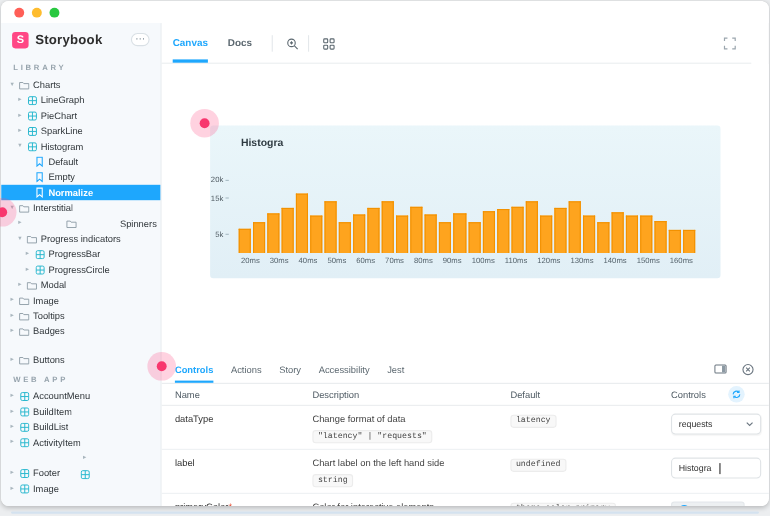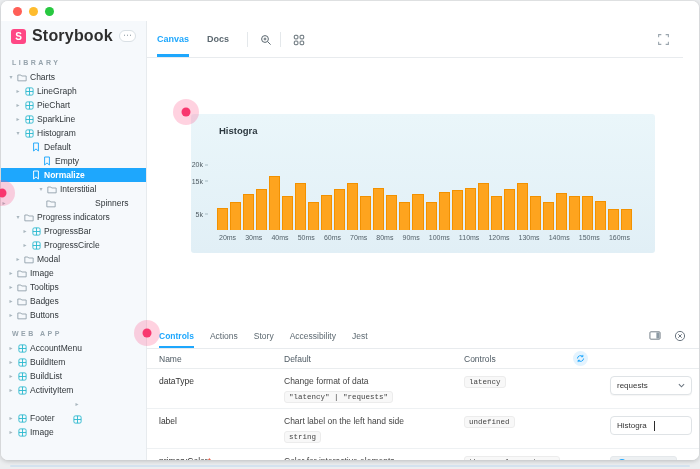--- a/index.html
+++ b/index.html
@@ -20,21 +20,21 @@
   .bottom-edge { position:absolute; left:10px; right:10px; bottom:2px; height:2px; background:#D4E2EF; border-radius:1px; }
 
   
   .titlebar { position:absolute; top:0; left:0; right:0; height:20px; background:#fff; display:flex; align-items:center; padding-left:12px; gap:7px; }
   .tl-dot { width:9px; height:9px; border-radius:50%; }
 
   
   .sidebar { position:absolute; top:20px; left:0; width:146px; bottom:0; background:#F6F9FC; border-right:1px solid #E7EBEE; overflow:hidden; }
   .brand { height:30px; display:flex; align-items:center; padding:0 10px; gap:6px; }
   .logo { width:15px; height:15px; border-radius:3px; background:#FF4785; color:#fff; font-weight:bold; font-size:10px; display:flex; align-items:center; justify-content:center; flex:none; }
-  .brand-title { font-size:16px; font-weight:bold; color:#2E2E2E; flex:1; letter-spacing:.2px; }
+  .brand-title { font-size:12px; font-weight:bold; color:#2E2E2E; flex:1; letter-spacing:.2px; }
   .menu-btn { width:17px; height:12px; border:1px solid #D9E0E5; border-radius:7px; color:#7E8C96; font-size:9px; line-height:8px; text-align:center; background:#fff; }
   .searchbox { margin:4px 10px 6px; height:17px; border:1px solid #DEE5EA; border-radius:9px; background:#fff; display:flex; align-items:center; padding:0 5px; gap:4px; }
   .search-ph { flex:1; font-size:8px; color:#9AA6AD; white-space:nowrap; overflow:hidden; }
   .slash-badge { flex:none; min-width:10px; height:10px; border:1px solid #D6DDE2; border-radius:2px; font-size:7px; color:#8A959C; text-align:center; line-height:9px; padding:0 1px; background:#fff; }
   .tree { font-size:8.5px; color:#30363A; }
   .tree-header { padding:8px 0 4px 11px; font-size:7px; letter-spacing:2.5px; color:#96A3AC; font-weight:bold; white-space:nowrap; }
   .tree-row { height:14px; display:flex; align-items:center; gap:3px; white-space:nowrap; cursor:default; }
   .tree-row.selected { background:#1EA7FD; color:#fff; font-weight:bold; }
   .chev { width:6px; flex:none; font-size:6px; color:#A9B6BE; text-align:center; line-height:14px; }
   .tree-row.selected .chev { color:#fff; }
@@ -155,48 +155,48 @@
         </div>
         <div class="tree-row" style="padding-left: 21px;">
           <div class="chev"></div>
           <div class="ticon">
             <svg width="8" height="10" viewBox="0 0 10 12">
               <path d="M2 1 h6 v10 l-3 -2.6 -3 2.6 Z" fill="none" stroke="#1EA7FD" stroke-width="1.2"></path>
             </svg>
           </div>
           <div class="tlabel">Default</div>
         </div>
-        <div class="tree-row" style="padding-left: 32px;">
+        <div class="tree-row" style="padding-left: 21px;">
           <div class="chev"></div>
           <div class="ticon">
             <svg width="8" height="10" viewBox="0 0 10 12">
               <path d="M2 1 h6 v10 l-3 -2.6 -3 2.6 Z" fill="none" stroke="#1EA7FD" stroke-width="1.2"></path>
             </svg>
           </div>
           <div class="tlabel">Empty</div>
         </div>
         <div class="tree-row selected" style="padding-left: 21px;">
           <div class="chev"></div>
           <div class="ticon">
             <svg width="8" height="10" viewBox="0 0 10 12">
               <path d="M2 1 h6 v10 l-3 -2.6 -3 2.6 Z" fill="none" stroke="#FFFFFF" stroke-width="1.2"></path>
             </svg>
           </div>
           <div class="tlabel">Normalize</div>
         </div>
-        <div class="tree-row" style="padding-left: 7px; margin-left: 30px;">
+        <div class="tree-row" style="padding-left: 7px;">
           <div class="chev">▾</div>
           <div class="ticon">
             <svg width="10" height="9" viewBox="0 0 12 10">
               <path d="M1 2 h3.6 l1 1.2 H11 V9 H1 Z" fill="none" stroke="#8C9BA5" stroke-width="1"></path>
             </svg>
           </div>
           <div class="tlabel">Interstitial</div>
         </div>
-        <div class="tree-row" style=" gap: 39px;">
+        <div class="tree-row" style="padding-left: 14px; gap: 39px;">
           <div class="chev">▸</div>
           <div class="ticon">
             <svg width="10" height="9" viewBox="0 0 12 10">
               <path d="M1 2 h3.6 l1 1.2 H11 V9 H1 Z" fill="none" stroke="#8C9BA5" stroke-width="1"></path>
             </svg>
           </div>
           <div class="tlabel">Spinners</div>
         </div>
         <div class="tree-row" style="padding-left: 14px;">
           <div class="chev">▾</div>
@@ -256,21 +256,21 @@
         </div>
         <div class="tree-row" style="padding-left: 7px;">
           <div class="chev">▸</div>
           <div class="ticon">
             <svg width="10" height="9" viewBox="0 0 12 10">
               <path d="M1 2 h3.6 l1 1.2 H11 V9 H1 Z" fill="none" stroke="#8C9BA5" stroke-width="1"></path>
             </svg>
           </div>
           <div class="tlabel">Badges</div>
         </div>
-        <div class="tree-row" style="padding-left: 7px;">
+        <div class="tree-row" style="padding-left: 7px; margin-top: 12px;">
           <div class="chev">▸</div>
           <div class="ticon">
             <svg width="10" height="9" viewBox="0 0 12 10">
               <path d="M1 2 h3.6 l1 1.2 H11 V9 H1 Z" fill="none" stroke="#8C9BA5" stroke-width="1"></path>
             </svg>
           </div>
           <div class="tlabel">Buttons</div>
         </div>
         <div class="tree-header" style="letter-spacing: 2.5px;">WEB APP</div>
         <div class="tree-row" style="padding-left: 7px;">
@@ -491,20 +491,21 @@
             <span class="icon-btn" style="margin:0">
               <svg width="12" height="12" viewBox="0 0 12 12" fill="none" stroke="#6B7680" stroke-width="1">
                 <circle cx="6" cy="6" r="4.6"></circle>
                 <path d="M4.3 4.3 L7.7 7.7 M7.7 4.3 L4.3 7.7"></path>
               </svg>
             </span>
           </div>
         </div>
       <div class="table-head">
         <span>Name</span>
+        <span>Description</span>
         <span>Default</span>
         <span class="th-controls">
           <span>Controls</span>
           <span class="sync-btn">
             <svg width="9" height="9" viewBox="0 0 10 10" fill="none" stroke="#1EA7FD" stroke-width="1.1">
                 <path d="M1.6 5 a3.4 3.4 0 0 1 5.9-2.1"></path>
                 <path d="M8.4 5 a3.4 3.4 0 0 1 -5.9 2.1"></path>
                 <path d="M7.6 1 v2 h-2"></path>
                 <path d="M2.4 9 v-2 h2"></path>
               </svg>

